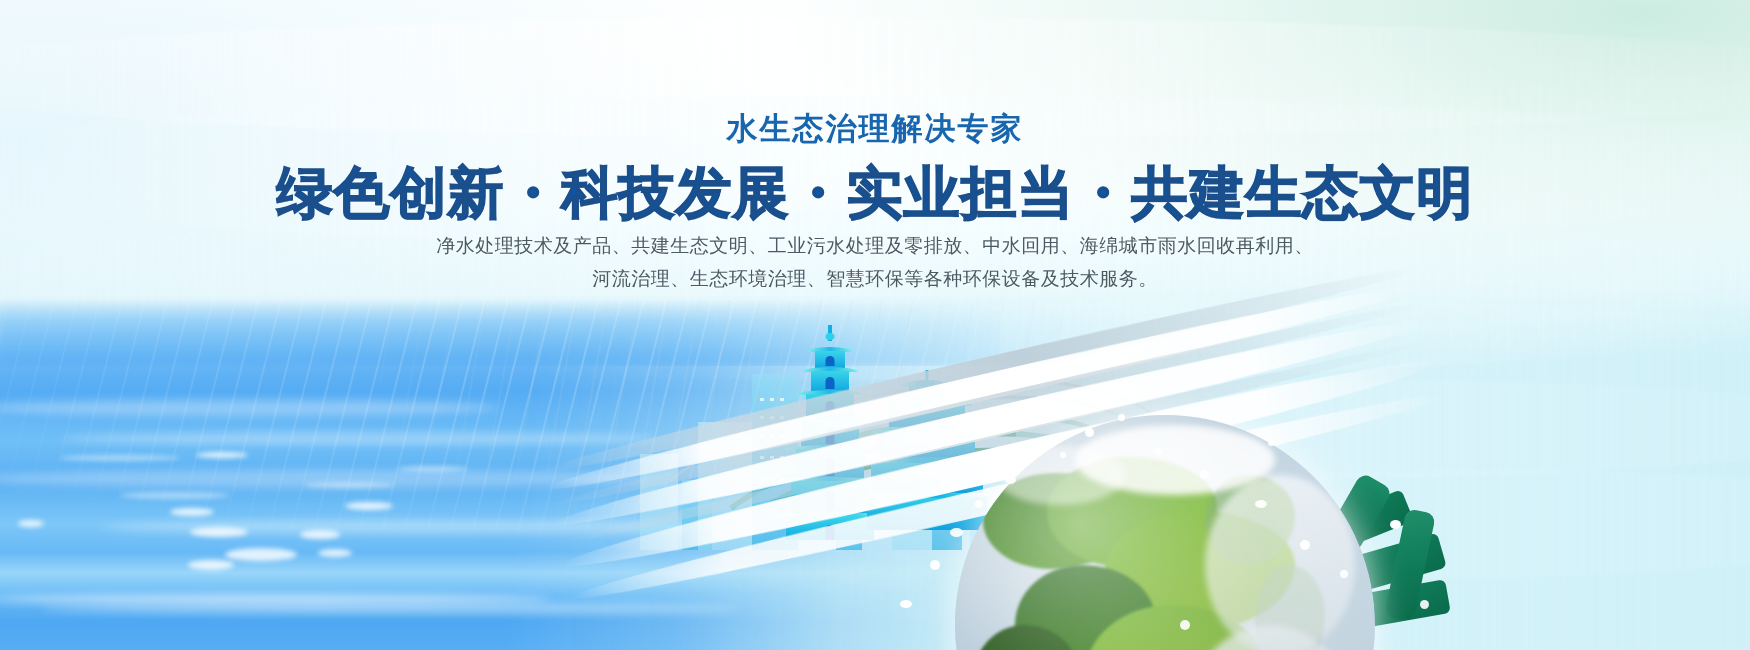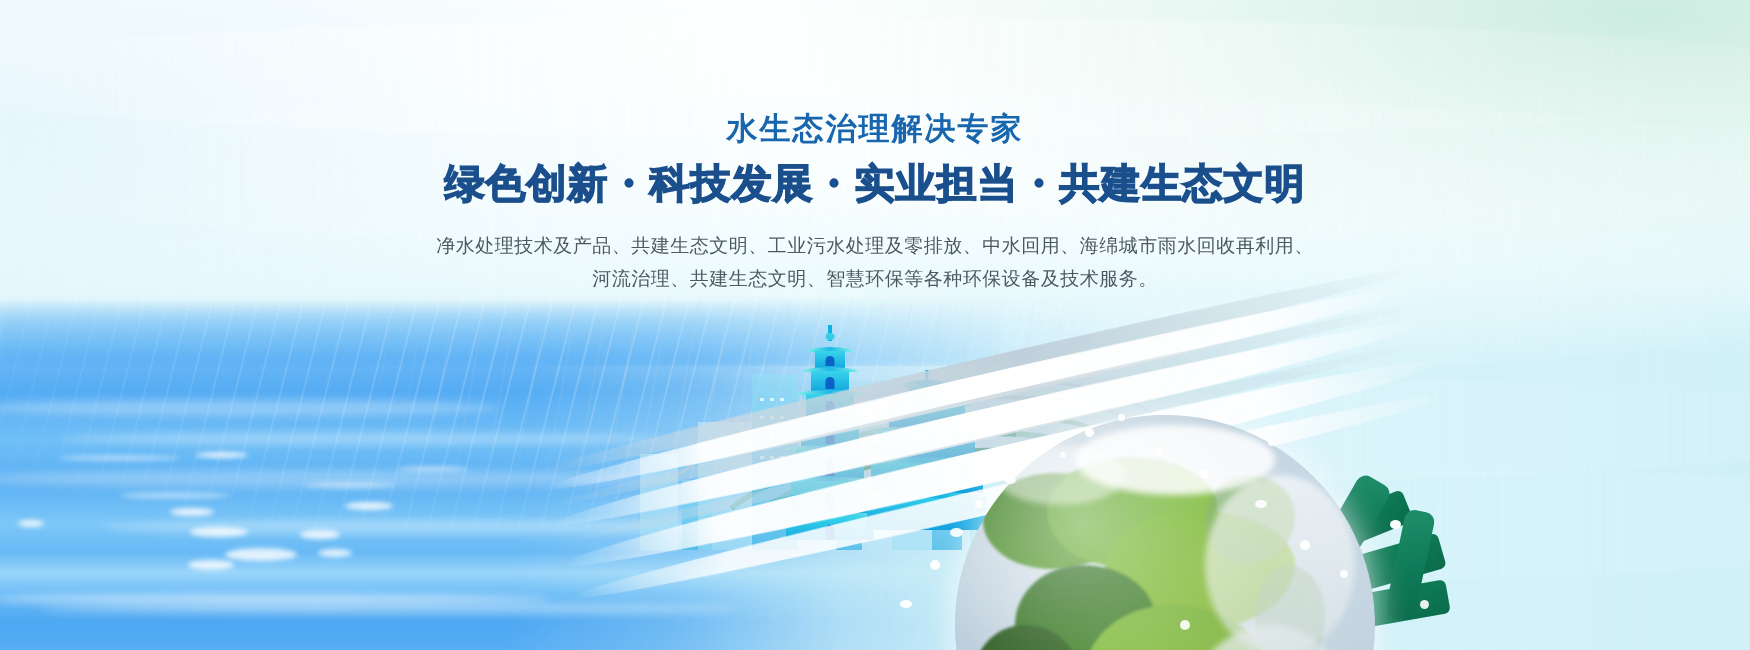--- a/index.html
+++ b/index.html
@@ -205,21 +205,21 @@
     position:absolute;left:0;top:0;width:1750px;
     text-align:center;
   }
   #eyebrow{
     position:absolute;top:108px;left:0;width:100%;
     font-size:31px;font-weight:700;color:#1766ae;letter-spacing:2px;
     text-shadow:0 1px 0 rgba(255,255,255,.7);
   }
   #headline{
     position:absolute;top:156px;left:0;width:100%;
-    font-size:40px;font-weight:700;letter-spacing:1px;
+    font-size:56px;font-weight:700;letter-spacing:1px;
     color:#0d57a8;
     -webkit-text-stroke:1.5px #1a4f8c;
     text-shadow:0 2px 2px rgba(255,255,255,.55), 0 1px 0 #2a63a8;
   }
   #desc1,#desc2{
     position:absolute;left:0;width:100%;
     font-size:19px;color:#4a5a63;letter-spacing:.5px;
     text-shadow:0 1px 0 rgba(255,255,255,.6);
   }
   #desc1{top:233px;}
@@ -410,16 +410,16 @@
     <div class="drop" style="left:1012px;top:424px;width:6px;height:6px;"></div>
     <div class="drop s" style="left:1268px;top:440px;width:7px;height:6px;"></div>
     <div class="drop" style="left:900px;top:600px;width:12px;height:8px;"></div>
     <div class="drop s" style="left:1180px;top:620px;width:10px;height:10px;"></div>
   </div>
 
   <div id="copy">
     <div id="eyebrow">水生态治理解决专家</div>
     <div id="headline">绿色创新・科技发展・实业担当・共建生态文明</div>
     <div id="desc1">净水处理技术及产品、共建生态文明、工业污水处理及零排放、中水回用、海绵城市雨水回收再利用、</div>
-    <div id="desc2">河流治理、共建生态文明、智慧环保等各种环保设备及技术服务。</div>
+    <div id="desc2">河流治理、生态环境治理、智慧环保等各种环保设备及技术服务。</div>
   </div>
 
 </div>
 
 </body></html>

